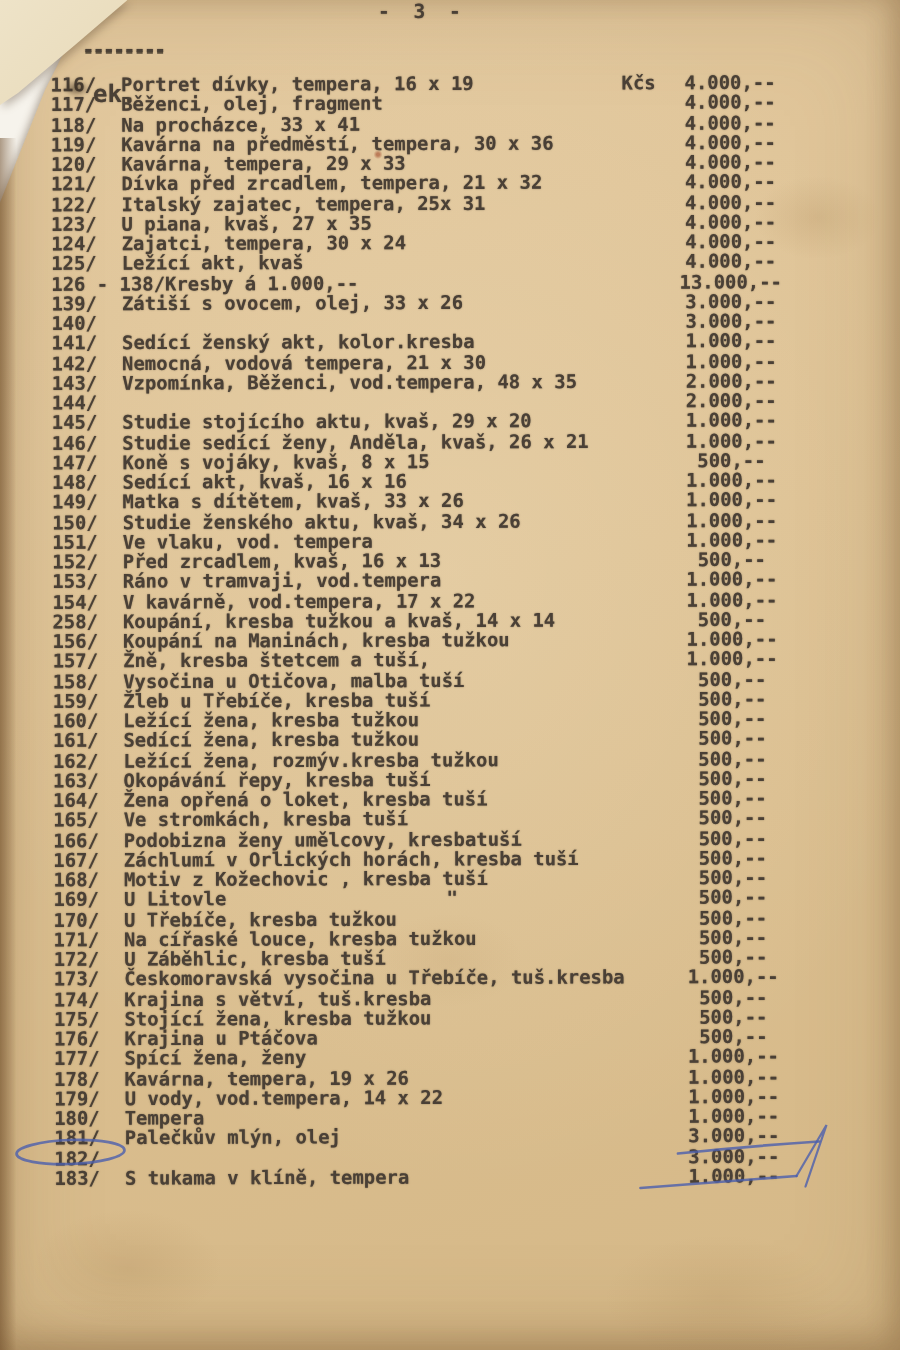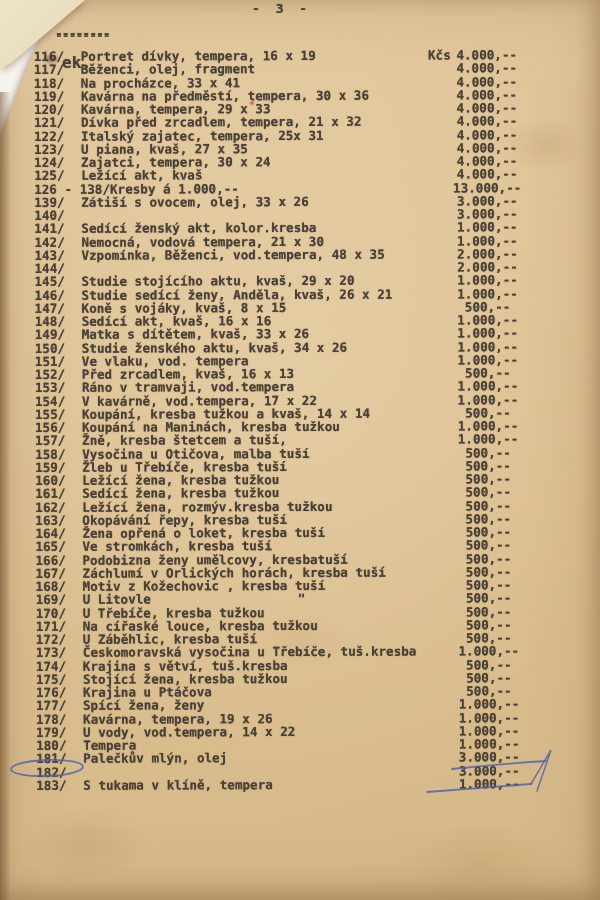--- a/index.html
+++ b/index.html
@@ -47,21 +47,21 @@
   .list{
     position:absolute;left:0;top:49px;width:600px;
     font-size:12.6px;line-height:13.25px;
     transform:rotate(-0.2deg);
   }
   .row{display:flex;position:relative;padding-left:35px;padding-right:76px;white-space:pre;}
   .num{min-width:47px;}
   .desc{}
   .ditto{position:absolute;left:297px;top:0;}
   .right{margin-left:auto;display:flex;}
-  .curr{min-width:50px;text-align:right;}
+  .curr{min-width:50px;text-align:center;}
   .price{min-width:72px;text-align:center;}
   .pen{position:absolute;inset:0;pointer-events:none;}
 </style>
 </head>
 <body>
 
 <div class="stage">
 
   <div class="paper-wrap">
     <div class="paper"></div>
@@ -336,21 +336,21 @@
       <span class="num">154/</span>
       <span class="desc">V kavárně, vod.tempera, 17 x 22</span>
       
       <span class="right">
         
         <span class="price">1.000,--</span>
       </span>
     </div>
 
     <div class="row">
-      <span class="num">155/</span>
+      <span class="num">258/</span>
       <span class="desc">Koupání, kresba tužkou a kvaš, 14 x 14</span>
       
       <span class="right">
         
         <span class="price">500,--</span>
       </span>
     </div>
 
     <div class="row">
       <span class="num">156/</span>

